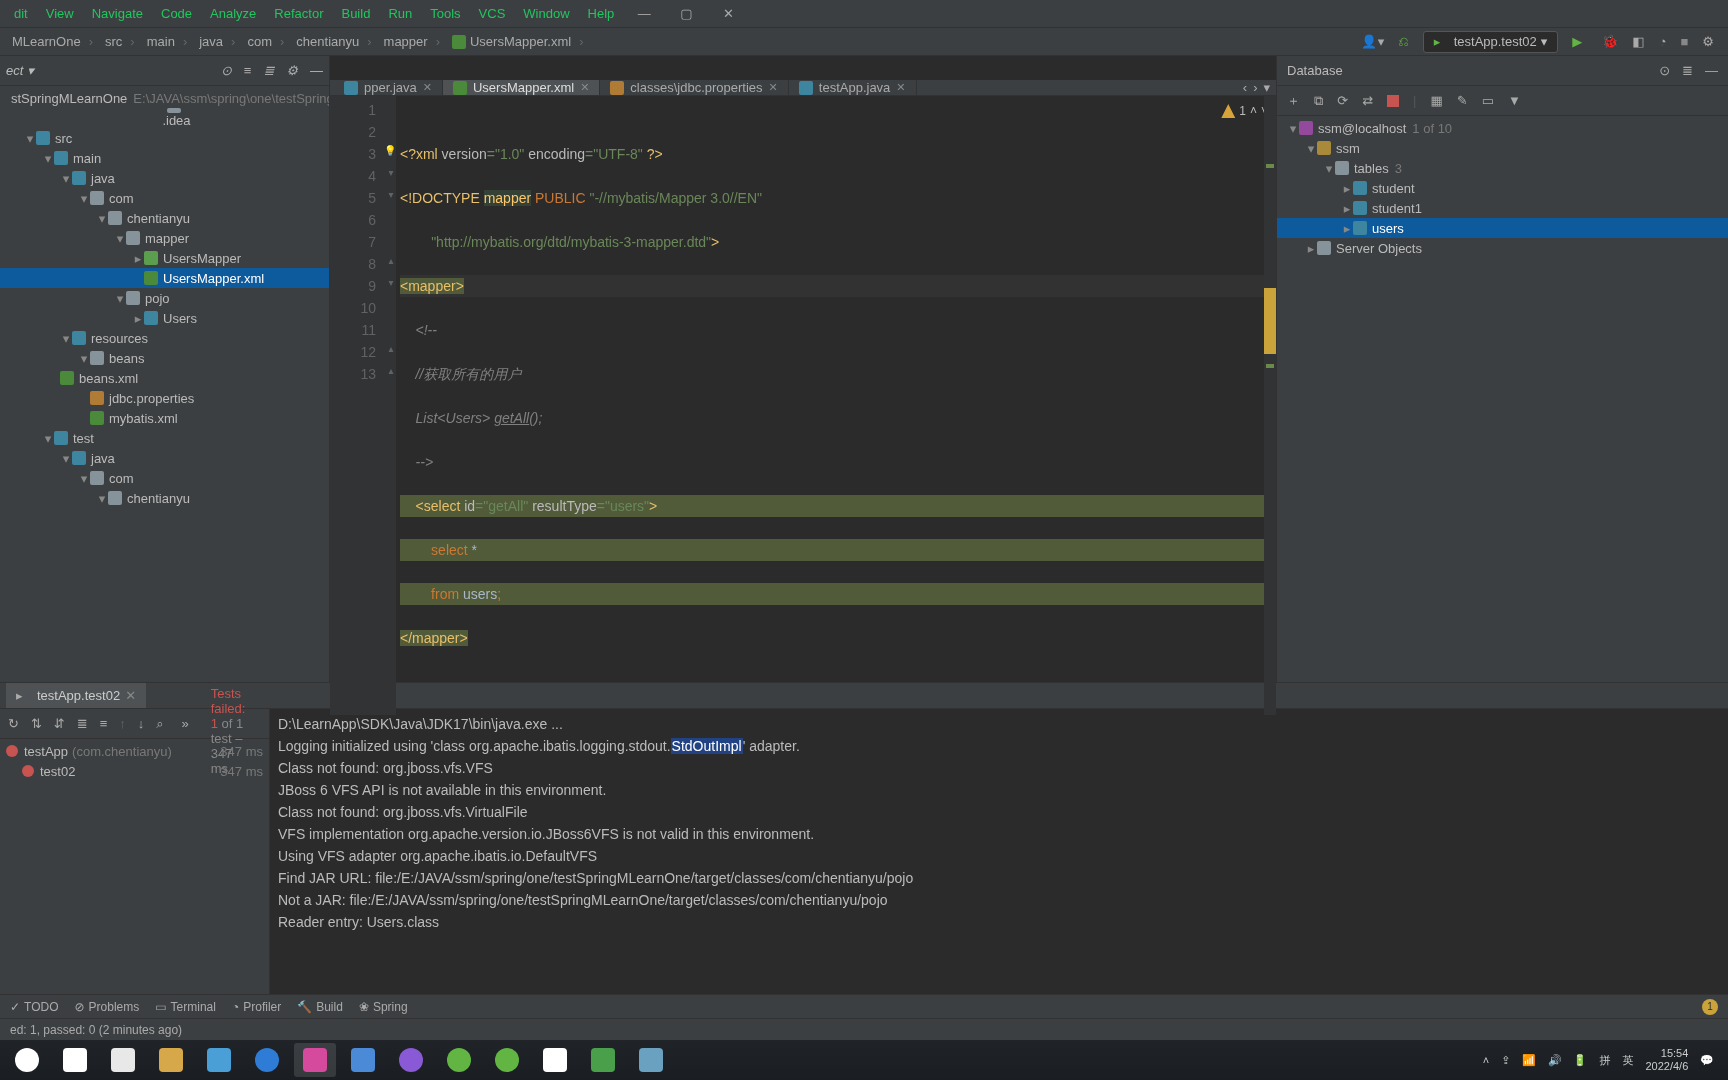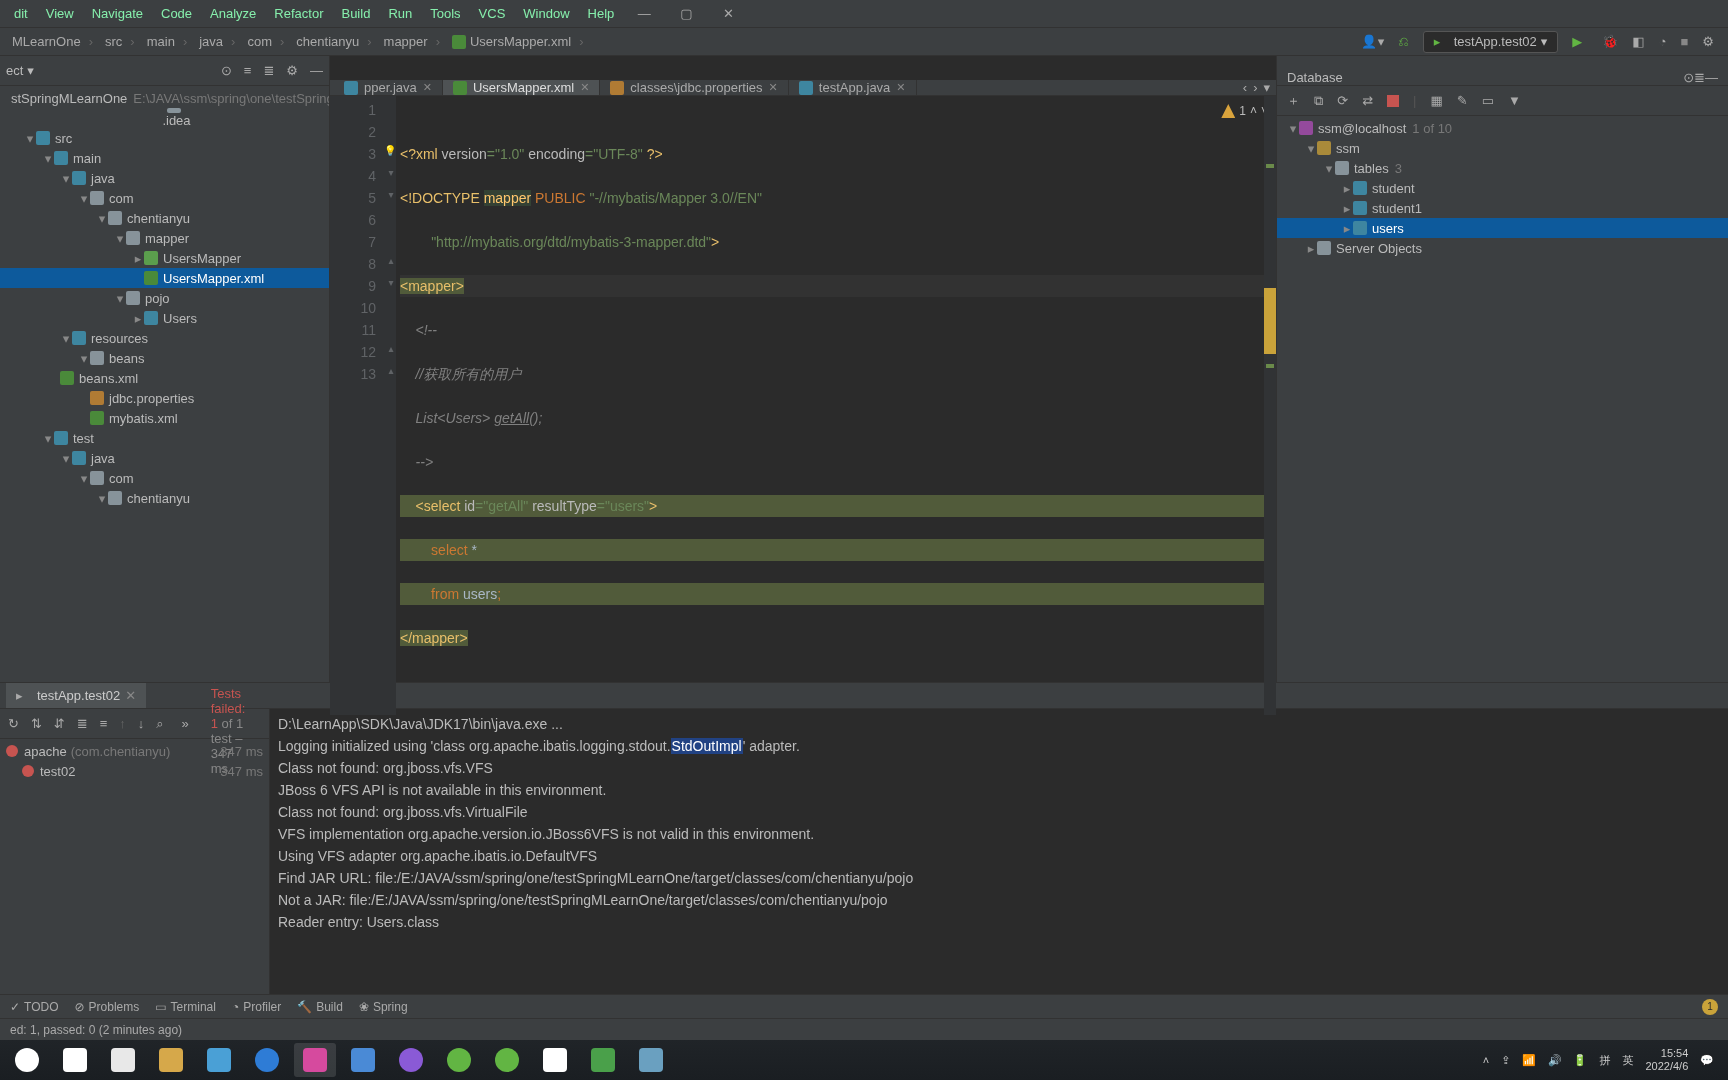--- a/index.html
+++ b/index.html
@@ -1,40 +1,40 @@
 <!DOCTYPE html>
 <html><head>
 <meta charset="utf-8">
 <style>
 * { margin: 0; padding: 0; box-sizing: border-box; font-family: "Segoe UI", sans-serif; }
 body { background: #2b2b2b; color: #bbb; width: 1728px; height: 1080px; overflow: hidden; font-size: 13px; }
 
 
 .menubar { height: 28px; background: #3c3f41; display: flex; align-items: center; padding: 0 6px; gap: 2px; border-bottom: 1px solid #323232; }
-.menubar .item { padding: 2px 8px; color: #86efac; cursor: pointer; }
+.menubar .item { padding: 2px 8px; color: #22c55e; cursor: pointer; }
 .menubar .title-area { flex: 1; text-align: center; color: #888; }
 .menubar .win-ctrl { width: 40px; text-align: center; color: #aaa; }
 
 
 .navbar { height: 28px; background: #3c3f41; display: flex; align-items: center; padding: 0 6px; border-bottom: 1px solid #323232; }
 .navbar .crumb { padding: 0 6px; color: #aaa; display: flex; align-items: center; }
 .navbar .crumb::after { content: "›"; margin-left: 8px; color: #666; }
 .navbar .crumb:last-child::after { content: ""; }
 .navbar .crumb .xml-ico { width: 14px; height: 14px; background: #4a8a3a; border-radius: 2px; margin-right: 4px; display: inline-block; }
 .navbar .right-actions { margin-left: auto; display: flex; align-items: center; gap: 14px; padding-right: 8px; }
 .navbar .runconf { background: #2b2b2b; border: 1px solid #555; border-radius: 3px; padding: 2px 10px; display: flex; align-items: center; gap: 4px; }
 .ico { width: 16px; height: 16px; display: inline-block; }
 .ico.play { color: #62b543; }
 .ico.bug  { color: #62b543; }
 .icon-txt { color: #aaa; }
 
 
 .content { display: flex; height: calc(100% - 28px - 28px - 312px - 24px - 22px - 40px); }
 .project-tree { width: 330px; background: #3c3f41; border-right: 1px solid #323232; overflow: hidden; position: relative; }
-.project-tree .tool-hd { height: 30px; display: flex; align-items: center; justify-content: flex-end; padding: 0 6px; gap: 12px; border-bottom: 1px solid #323232; }
+.project-tree .tool-hd { height: 30px; display: flex; align-items: center; justify-content: flex-end; padding: 0 6px; gap: 12px; border-bottom: 1px solid #323232; font-style: italic; }
 .project-tree .tool-hd .label { margin-right: auto; display: flex; align-items: center; gap: 4px; }
 .proj-row .tog { color: #888; width: 12px; display: inline-block; text-align: center; }
 .project-tree .rows { padding: 2px 0; }
 .proj-row { height: 20px; display: flex; align-items: center; white-space: nowrap; cursor: pointer; }
 .proj-row.sel { background: #0d5a9c; color: #fff; }
 .proj-row .ico-sq { width: 14px; height: 14px; border-radius: 2px; margin-right: 5px; display: inline-block; }
 .ico-folder { background: #87939a; }
 .ico-blue   { background: #3e86a0; }
 .ico-xml    { background: #4a8a3a; }
 .ico-intf   { background: #5b9e4d; border-radius: 50%; }
@@ -69,21 +69,21 @@
 .tok-id  { color: #ffc66d; }
 .editor-warning { position: absolute; top: 4px; right: 8px; display: flex; align-items: center; gap: 4px; color: #bbb; font-family: "Segoe UI"; font-size: 12px; }
 .warn-ico { width: 14px; height: 14px; background: #d9a33c; clip-path: polygon(50% 0,100% 100%,0 100%); display: inline-block; }
 .right-gutter { position: absolute; right: 0; top: 0; width: 12px; height: 100%; background: #313335; }
 .right-gutter .mark-y { position: absolute; right: 0; width: 12px; height: 66px; background: #caa33a; }
 .right-gutter .mark-g { position: absolute; right: 2px; width: 8px; height: 4px; background: #6a8a4a; }
 .crumbbar { height: 22px; background: #3c3f41; border-top: 1px solid #323232; display: flex; align-items: center; padding: 0 10px; color: #999; font-size: 12px; }
 
 
 .db-panel { width: 452px; background: #3c3f41; border-left: 1px solid #323232; display: flex; flex-direction: column; }
-.db-panel .hd { height: 30px; border-bottom: 1px solid #323232; display: flex; align-items: flex-end; padding: 0 10px; }
+.db-panel .hd { height: 30px; border-bottom: 1px solid #323232; display: flex; align-items: center; padding: 0 10px; gap: 12px; }
 .db-panel .hd .ttl { flex: 1; color: #bbb; }
 .db-panel .toolbar { height: 30px; border-bottom: 1px solid #323232; display: flex; align-items: center; gap: 14px; padding: 0 10px; color: #aaa; }
 .db-panel .toolbar .sq-red { width: 12px; height: 12px; background: #c75450; }
 .db-tree { padding: 2px 0; }
 .db-row { height: 20px; display: flex; align-items: center; white-space: nowrap; cursor: pointer; }
 .db-row.sel { background: #0d5a9c; color: #fff; }
 .db-row .tog { color: #888; width: 12px; display: inline-block; text-align: center; }
 .db-ico { width: 14px; height: 14px; display: inline-block; border-radius: 2px; margin-right: 5px; }
 .db-ds { background: #944a9c; }
 .db-schema { background: #a98a3a; }
@@ -468,21 +468,21 @@
         <span>⌕</span>
         <span style="margin-left:6px">»</span>
         <span class="status">
           <span style="color:#c75450">● </span><span style="color:#c75450">Tests failed: 1</span><span class="sub"> of 1 test – 347 ms</span>
         </span>
       </div>
       <div class="run-tree" id="run-tree">
           <div class="rt-row">
             <span style="display:flex;align-items:center;padding-left:0px">
               <span class="fail-dot"></span>
-              <span>apache</span>
+              <span>testApp</span>
               <span style="color:#787878;margin-left:4px">(com.chentianyu)</span>
             </span>
             <span class="time">347 ms</span>
           </div>
           <div class="rt-row">
             <span style="display:flex;align-items:center;padding-left:16px">
               <span class="fail-dot"></span>
               <span>test02</span>
               <span style="color:#787878;margin-left:4px"></span>
             </span>

